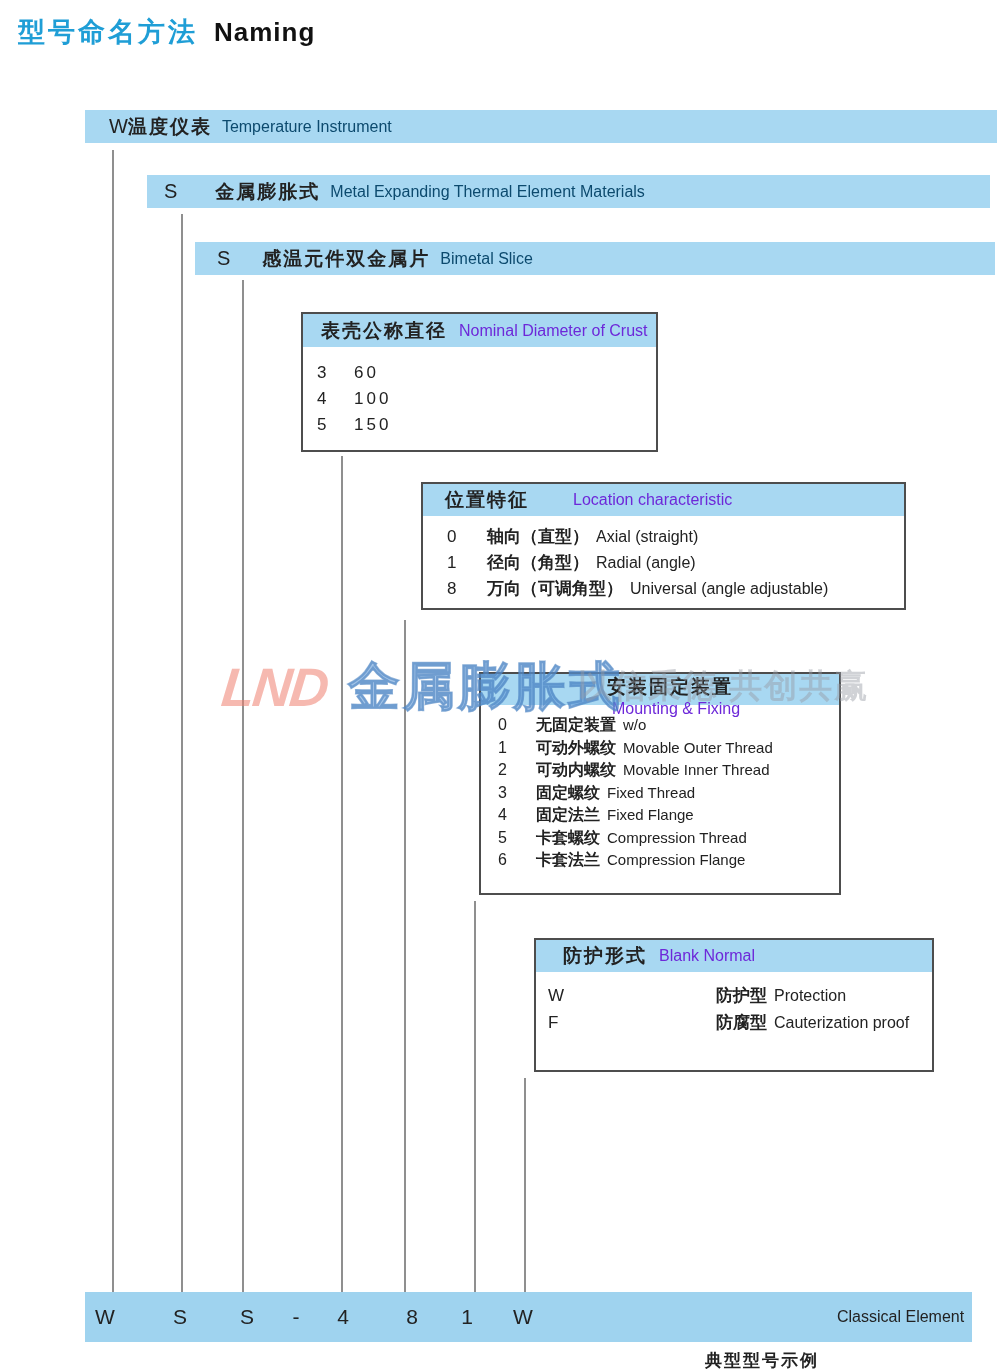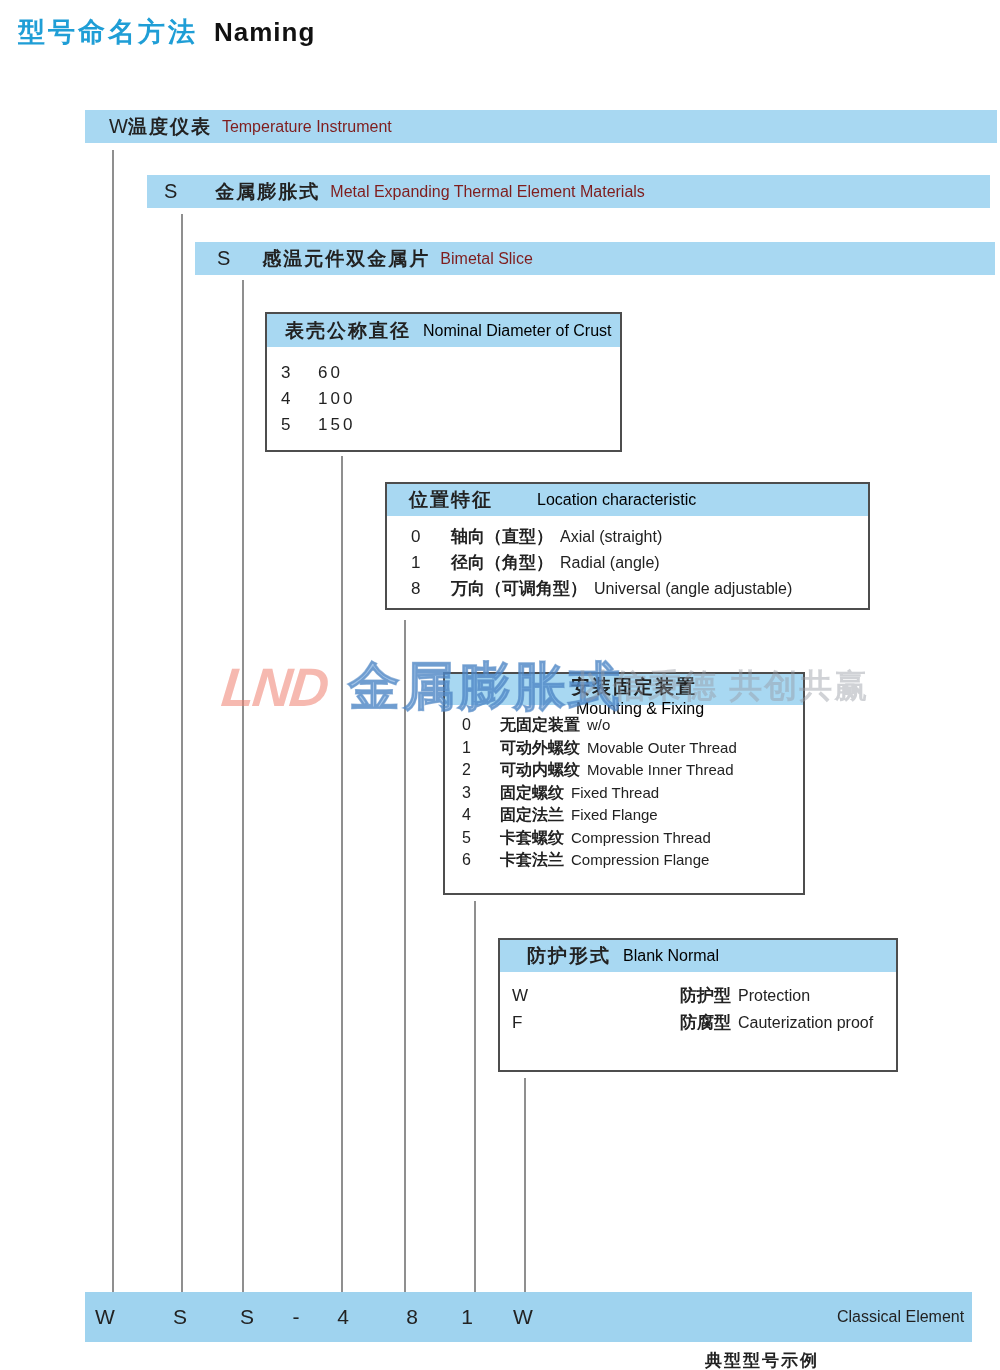--- a/index.html
+++ b/index.html
@@ -6,28 +6,28 @@
   body{font-family:"Liberation Sans","DejaVu Sans",sans-serif;color:#1a1a1a;}
   .page{position:relative;width:1000px;height:1370px;background:#ffffff;overflow:hidden;}
 
   .page-title{position:absolute;left:18px;top:14px;white-space:nowrap;}
   .page-title .zh{font-size:27px;font-weight:bold;color:#1f9ed6;letter-spacing:3px;}
   .page-title .en{font-size:26px;font-weight:bold;color:#111;margin-left:16px;letter-spacing:1px;}
 
   .bar{position:absolute;height:33px;background:#a8d8f2;display:flex;align-items:center;white-space:nowrap;}
   .bar .code{font-size:20px;color:#222;}
   .bar .zh{font-size:19px;font-weight:600;color:#222;letter-spacing:2px;}
-  .bar .en{font-size:16px;color:#7f1d1d;margin-left:10px;}
+  .bar .en{font-size:16px;color:#0c4a6e;margin-left:10px;}
 
   .vline{position:absolute;width:2px;background:#8f8f8f;}
 
-  .box{position:absolute;background:#ffffff;border:2px solid #4d4d4d;box-sizing:border-box;}
+  .box{position:absolute;background:#ffffff;border:2px solid #4d4d4d;box-sizing:border-box;margin-left:36px;}
   .box-header{background:#a8d8f2;display:flex;align-items:center;white-space:nowrap;margin:-0px;}
   .box-header .hzh{font-size:19px;font-weight:600;color:#222;letter-spacing:2px;}
-  .box-header .hen{font-size:16px;color:#000000;margin-left:12px;}
+  .box-header .hen{font-size:16px;color:#6d28d9;margin-left:12px;}
   .box-body{background:#ffffff;}
   .row{display:flex;align-items:baseline;white-space:nowrap;}
   .row .code{display:inline-block;font-size:17px;color:#222;flex:0 0 auto;}
   .row .zh{font-size:17px;font-weight:600;color:#222;}
   .row .en{font-size:16px;color:#222;margin-left:7px;}
 
   
   .example-bar{position:absolute;left:85px;top:1292px;width:887px;height:50px;background:#9fd3ef;}
   .example-bar .ex-code{position:absolute;top:50%;transform:translate(-50%,-50%);font-size:21px;color:#222;}
   .example-bar .label-zh{position:absolute;left:620px;top:50%;transform:translateY(-50%);font-size:17px;font-weight:600;color:#222;letter-spacing:2px;margin-top:43px;}

